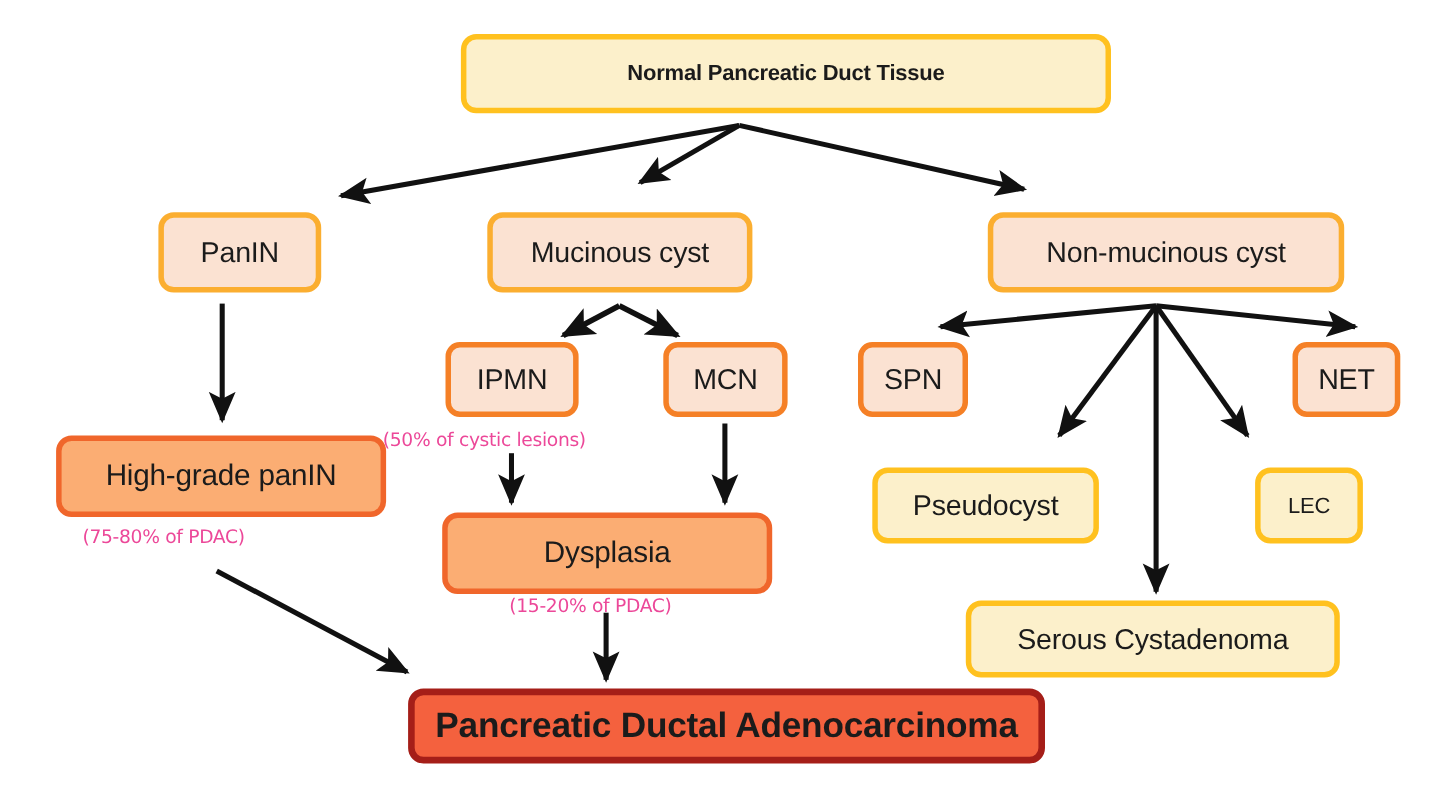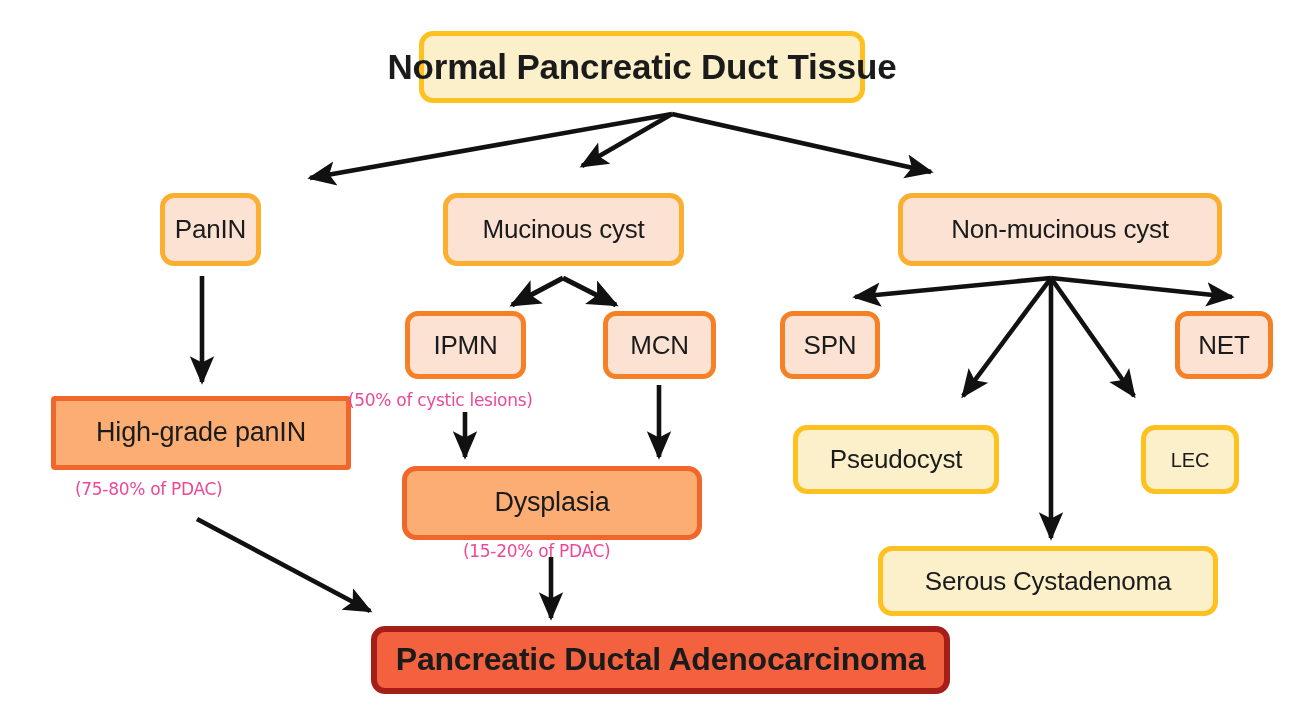--- a/index.html
+++ b/index.html
@@ -124,27 +124,27 @@
       <line x1="1051" y1="278" x2="1051" y2="538" stroke="#111111" stroke-width="4.6" marker-end="url(#ah)"></line>
     </g>
     <g>
       <line x1="1051" y1="278" x2="1134" y2="396" stroke="#111111" stroke-width="4.6" marker-end="url(#ah)"></line>
     </g>
     <g>
       <line x1="1051" y1="278" x2="1232" y2="297" stroke="#111111" stroke-width="4.6" marker-end="url(#ah)"></line>
     </g>
   </svg>
 
-  <div class="node v-cream" style="left:419px; top:31px; width:446px; height:72px; border-width:5px; border-radius:14px;
-              font-size:35px; font-weight:bold;">
+  <div class="node v-cream" style="left:419px; top:31px; width:591px; height:72px; border-width:5px; border-radius:14px;
+              font-size:20px; font-weight:bold;">
     <span>Normal Pancreatic Duct Tissue</span>
   </div>
 
-  <div class="node v-peach-amber" style="left:144px; top:193px; width:101px; height:73px; border-width:5px; border-radius:14px;
-              font-size:26px;margin-left:16px;">
+  <div class="node v-peach-amber" style="left:144px; top:193px; width:148px; height:73px; border-width:5px; border-radius:14px;
+              font-size:26px;">
     <span>PanIN</span>
   </div>
 
   <div class="node v-peach-amber" style="left:443px; top:193px; width:241px; height:73px; border-width:5px; border-radius:14px;
               font-size:26px;">
     <span>Mucinous cyst</span>
   </div>
 
   <div class="node v-peach-amber" style="left:878px; top:193px; width:324px; height:73px; border-width:5px; border-radius:14px;
               font-size:26px;margin-left:20px;">
@@ -164,21 +164,21 @@
   <div class="node v-peach-orange" style="left:603px; top:311px; width:113px; height:68px; border-width:5px; border-radius:13px;
               font-size:26px;">
     <span>MCN</span>
   </div>
 
   <div class="node v-peach-orange" style="left:1175px; top:311px; width:98px; height:68px; border-width:5px; border-radius:13px;
               font-size:26px;">
     <span>NET</span>
   </div>
 
-  <div class="node v-orange" style="left:51px; top:396px; width:300px; height:74px; border-width:5px; border-radius:4px;
+  <div class="node v-orange" style="left:51px; top:396px; width:300px; height:74px; border-width:5px; border-radius:14px;
               font-size:27px;">
     <span>High-grade panIN</span>
   </div>
 
   <div class="node v-cream" style="left:793px; top:425px; width:206px; height:69px; border-width:5px; border-radius:14px;
               font-size:26px;">
     <span>Pseudocyst</span>
   </div>
 
   <div class="node v-cream" style="left:1141px; top:425px; width:98px; height:69px; border-width:5px; border-radius:14px;

